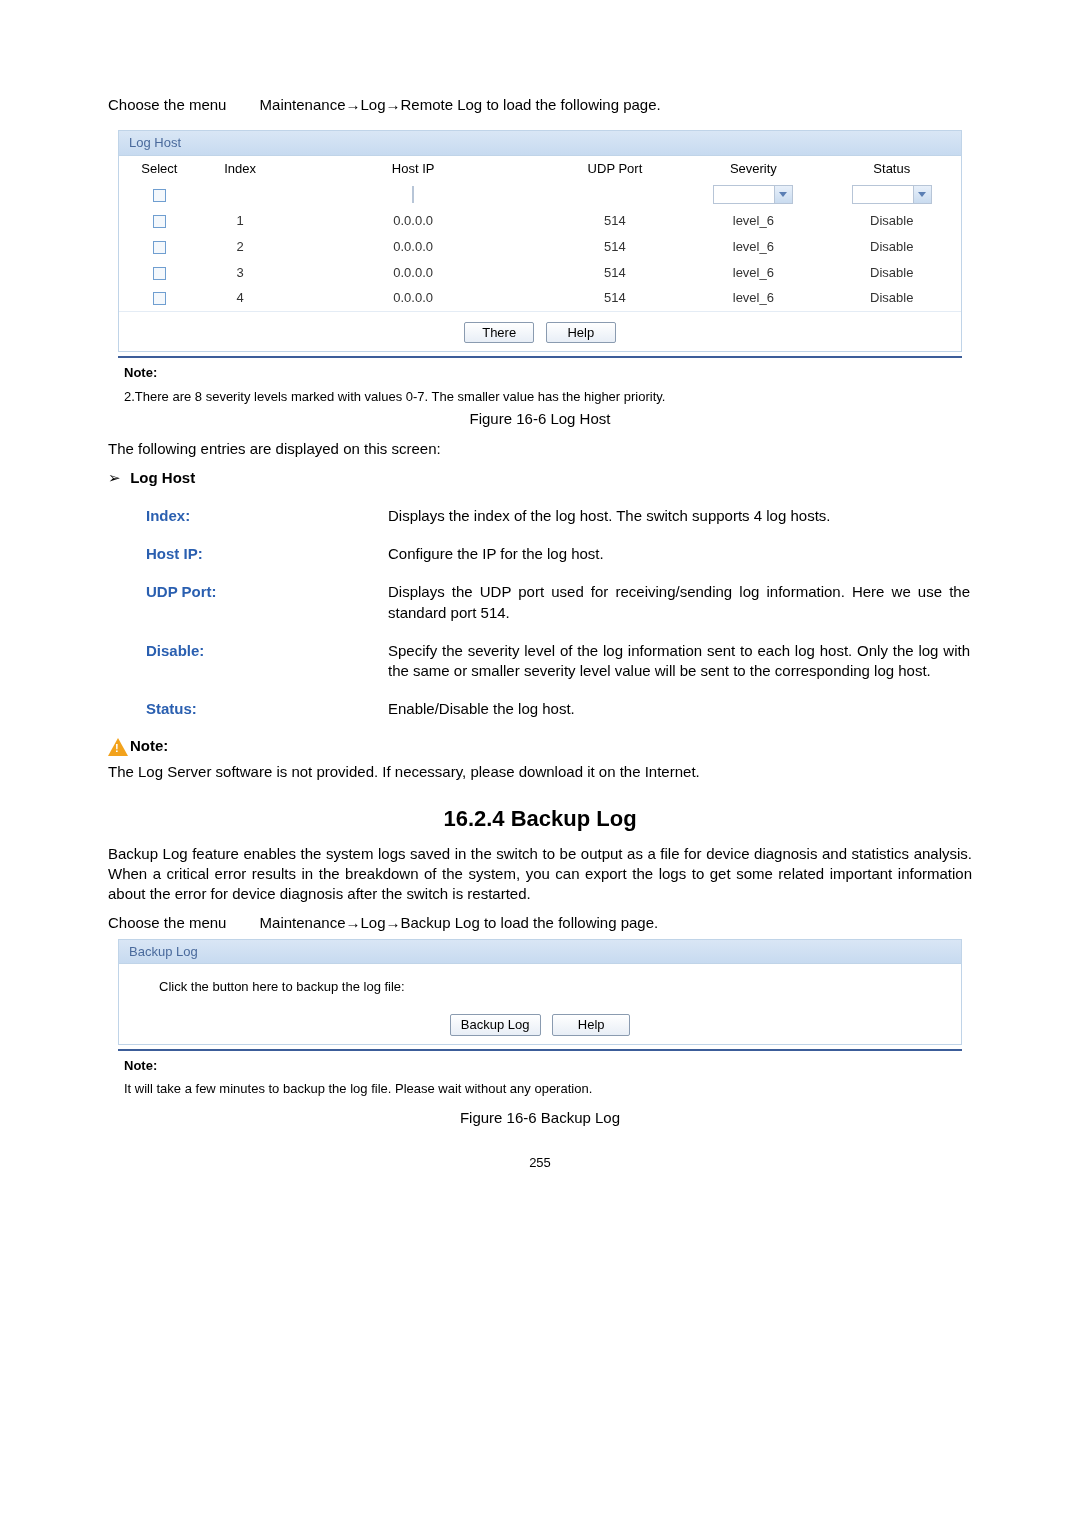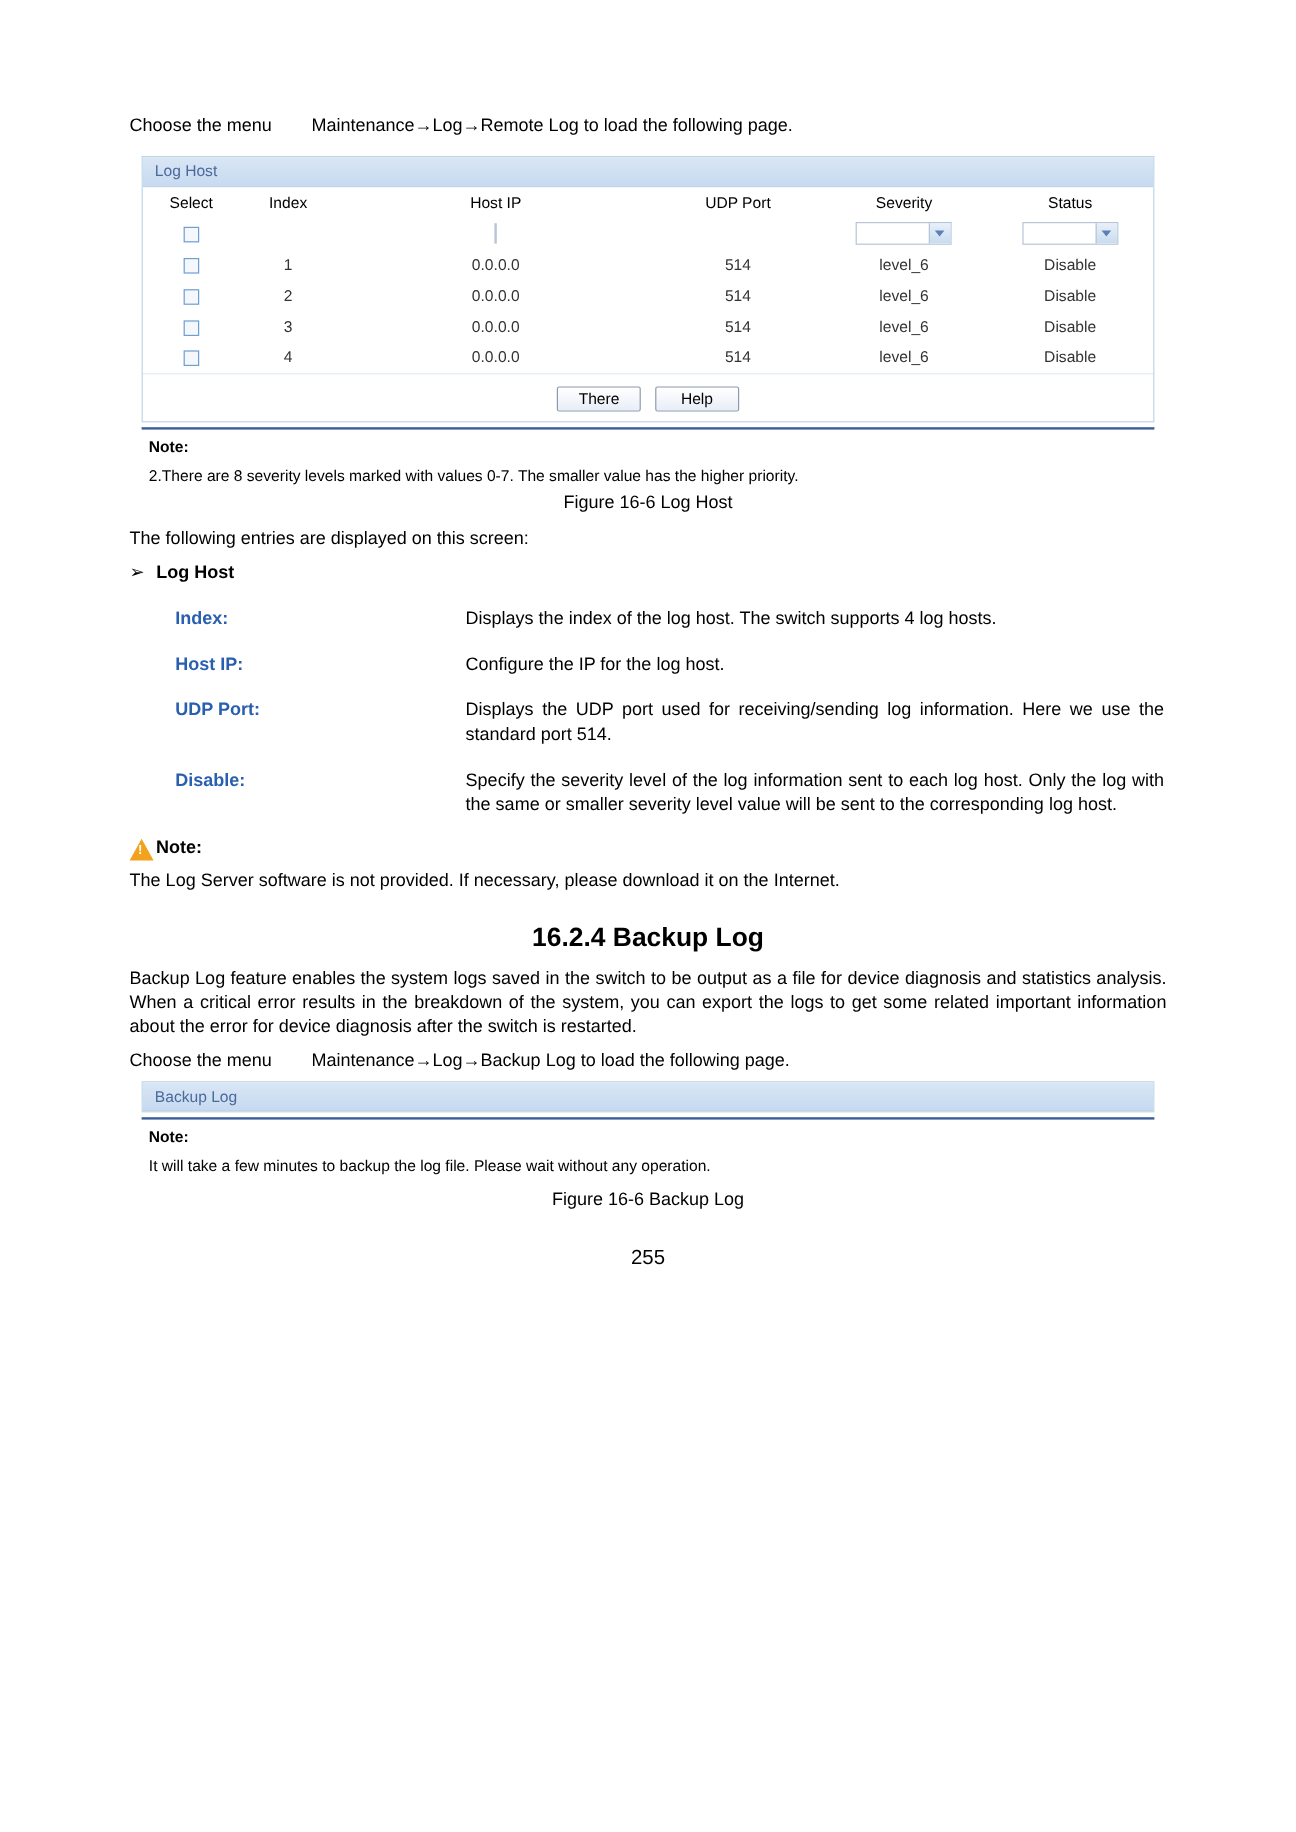--- a/index.html
+++ b/index.html
@@ -143,21 +143,21 @@
     font-size: 22px;
     font-weight: bold;
     margin: 22px 0 10px 0;
     text-align: center;
   }
   .justify { text-align: justify; }
   .backup-panel-inner {
     padding: 14px 0 8px 40px;
     font-size: 13px;
   }
-  .page-num { text-align: center; font-size: 17px; margin-top: 26px;}
+  .page-num { text-align: center; font-size: 13px; margin-top: 26px;}
   .note-label { font-weight: bold; font-size: 13px; }
   .indent-note { padding-left: 6px; }
 </style>
 </head>
 <body>
 
 <p class="menu-path">
   <span>Choose the menu </span><span class="bold">Maintenance→Log→Remote Log</span><span> to load the following page.</span>
 </p>
 
@@ -257,38 +257,49 @@
       <td class="def-text">Configure the IP for the log host.</td>
       </tr>
   <tr>
         <td class="def-label">UDP Port:</td>
       <td class="def-text">Displays the UDP port used for receiving/sending log information. Here we use the standard port 514.</td>
       </tr>
   <tr>
         <td class="def-label">Disable:</td>
       <td class="def-text">Specify the severity level of the log information sent to each log host. Only the log with the same or smaller severity level value will be sent to the corresponding log host.</td>
       </tr>
+  <tr>
+        <td class="def-label">Status:</td>
+      <td class="def-text">Enable/Disable the log host.</td>
+      </tr>
 </tbody>
   </table>
 
 <div style="margin-top:6px;">
   <span class="note-icon"></span><strong>Note:</strong>
 </div>
 <p style="margin:6px 0 0 0;">The Log Server software is not provided. If necessary, please download it on the Internet.</p>
 
 <h2 class="section">16.2.4  Backup Log</h2>
 
 <p class="justify" style="margin:0 0 8px 0;">Backup Log feature enables the system logs saved in the switch to be output as a file for device diagnosis and statistics analysis. When a critical error results in the breakdown of the system, you can export the logs to get some related important information about the error for device diagnosis after the switch is restarted.</p>
 
 <p class="menu-path" style="margin:0 0 6px 0;">
   <span>Choose the menu </span><span class="bold">Maintenance→Log→Backup Log</span><span> to load the following page.</span>
 </p>
 
 <div class="panel" style="margin-left:10px; margin-right:10px;">
   <div class="panel-header">Backup Log</div>
+  <div class="backup-panel-inner">
+    <div>Click the button here to backup the log file:</div>
+    <div style="text-align:center; margin-top:18px; margin-left:-40px;">
+      <span class="btn">Backup Log</span>
+      <span class="btn" style="min-width:56px;">Help</span>
+    </div>
+  </div>
 </div>
 
 <div style="margin:0 10px;">
 <hr class="hr-thick">
 <div class="small-text indent-note">
   <div class="note-label">Note:</div>
   <div style="margin-top:6px;">It will take a few minutes to backup the log file. Please wait without any operation.</div>
 </div>
 </div>
 

